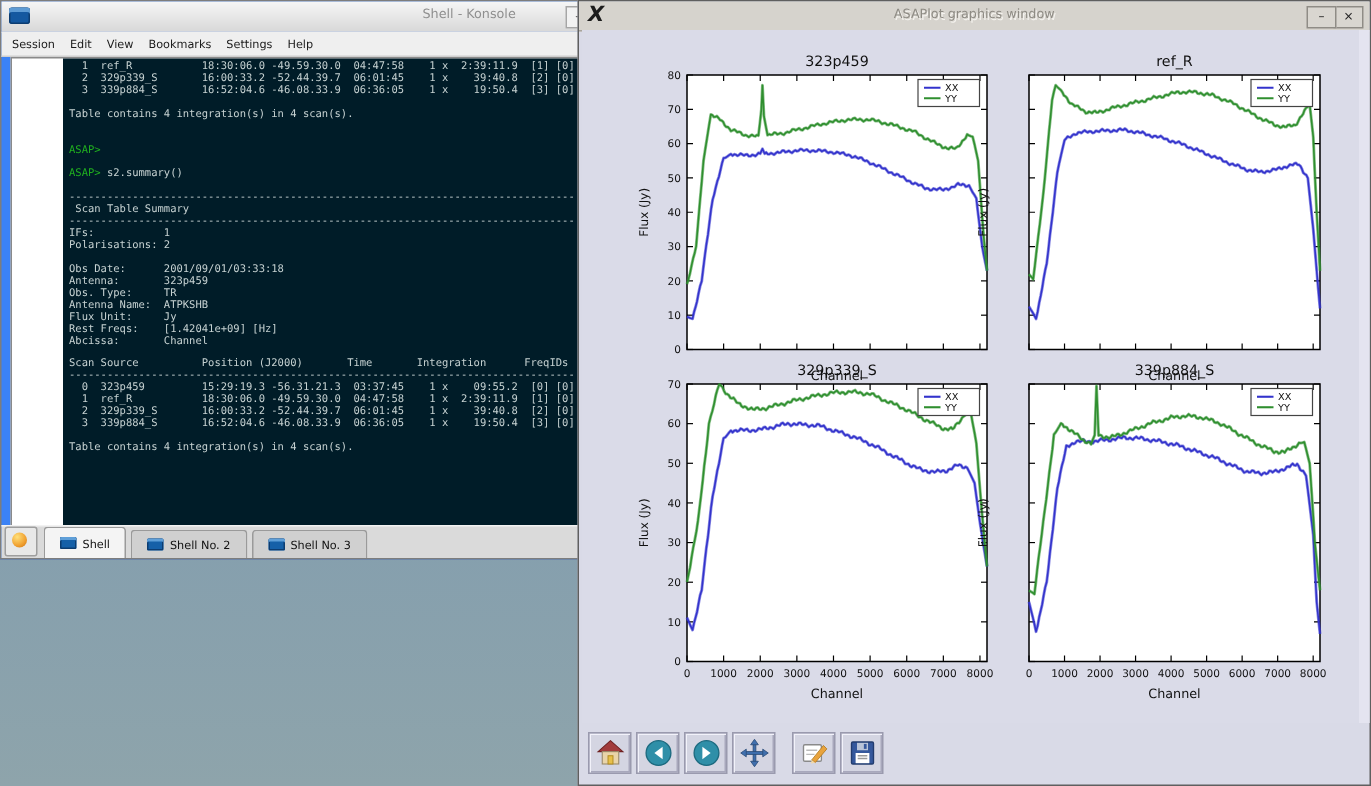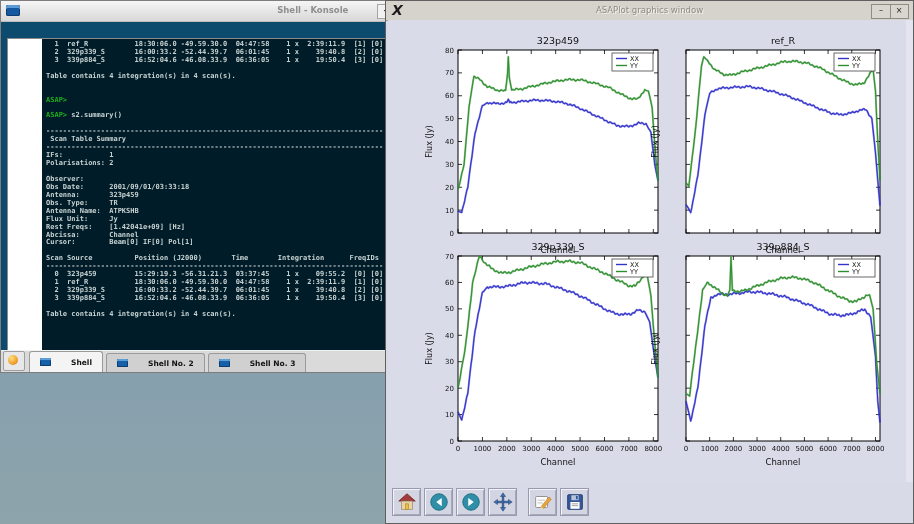--- a/index.html
+++ b/index.html
@@ -2,22 +2,22 @@
 <html><head>
 <meta charset="utf-8">
 <style>
   html,body{margin:0;padding:0;}
   body{width:914px;height:524px;overflow:hidden;position:relative;
        font-family:"DejaVu Sans",sans-serif;
        background:linear-gradient(#7295b4,#8ea4ab);}
   .win{position:absolute;box-sizing:border-box;}
 
   
-  #konsole{left:0;top:0;width:435px;height:373px;background:#0c4a6e;
-           border:1px solid #7d7d7d;font-weight:bold;}
+  #konsole{left:0;top:0;width:435px;height:373px;background:#3b82f6;
+           border:1px solid #7d7d7d;}
   .k-titlebar{position:absolute;left:0;top:0;right:0;height:20px;
       background:linear-gradient(#f6f6f6,#d8d8d8);border-bottom:1px solid #bdbdbd;}
   .k-icon{position:absolute;left:5px;top:4px;width:14px;height:11px;background:#1458a0;
       border-radius:2px;box-shadow:inset 0 3px 0 #5e9bd4, inset 0 0 0 1px #0c3c70;}
   .k-title{position:absolute;left:72%;top:4px;transform:translateX(-50%);
       font-size:8.5px;color:#8f8f8f;white-space:nowrap;}
   .winbtn{position:absolute;top:3px;width:15px;height:13px;background:#f2f2f2;
       border:1px solid #a6a6a6;font-size:8px;line-height:12px;text-align:center;color:#333;}
   .menubar{position:absolute;left:0;top:20px;right:0;height:16px;background:#efefef;
       border-bottom:1px solid #cfcfcf;display:flex;align-items:center;padding-left:7px;}
@@ -40,21 +40,21 @@
       border:1px solid #a9a9a9;box-sizing:border-box;
       background-image:radial-gradient(#9f9f9f 26%,transparent 30%);
       background-size:3px 3px;background-position:center;background-clip:content-box;
       padding:3px 3px;}
   .tabbar{position:absolute;left:0;bottom:0;right:0;height:21px;background:#dadada;
       border-top:1px solid #f2f2f2;display:flex;align-items:flex-end;padding-left:2px;}
   .newbtn{width:20px;height:18px;margin:0 4px 1px 0;background:#e8e8e8;border:1px solid #9e9e9e;
       border-radius:2px;position:relative;}
   .newbtn .ball{position:absolute;left:4px;top:3px;width:10px;height:10px;border-radius:50%;
       background:radial-gradient(circle at 35% 30%,#ffe07a,#f0a030 60%,#c96f10);}
-  .tab{display:inline-flex;align-items:center;gap:20px;height:18px;padding:0 10px;
+  .tab{display:inline-flex;align-items:center;gap:4px;height:18px;padding:0 10px;
       background:#d0d0d0;border:1px solid #9a9a9a;border-bottom:none;
       border-radius:3px 3px 0 0;margin-right:3px;font-size:7.5px;color:#111;}
   .tab.active{background:#f4f4f4;height:20px;}
   .tabicon{width:11px;height:8px;background:#1560a8;border-radius:1px;
       box-shadow:inset 0 2px 0 #5f9fd8, inset 0 0 0 1px #0c3c70;}
 
   
   #plotwin{left:385px;top:0;width:529px;height:524px;background:#d9dae7;
       border:1px solid #5f5f5f;}
   .p-titlebar{position:absolute;left:0;top:0;right:0;height:19px;background:#d6d3cd;
@@ -81,49 +81,55 @@
 <div class="win" id="konsole">
   <div class="k-titlebar">
     <div class="k-icon"></div>
     <div class="k-title">Shell - Konsole</div>
     <div id="k-winbtns">
         <div class="winbtn" style="right: 4px;">×</div>
         <div class="winbtn" style="right: 22px;">□</div>
         <div class="winbtn" style="right: 40px;">–</div>
       </div>
   </div>
+  <div class="menubar" id="k-menubar">
+      <span class="menuitem">Session</span>
+      <span class="menuitem">Edit</span>
+      <span class="menuitem">View</span>
+      <span class="menuitem">Bookmarks</span>
+      <span class="menuitem">Settings</span>
+      <span class="menuitem">Help</span>
+    </div>
   <div class="term-wrap">
     <div class="term-screen">
       <div id="term-lines">
           <div class="tline">  1  ref_R           18:30:06.0 -49.59.30.0  04:47:58    1 x  2:39:11.9  [1] [0]</div>
           <div class="tline">  2  329p339_S       16:00:33.2 -52.44.39.7  06:01:45    1 x    39:40.8  [2] [0]</div>
           <div class="tline">  3  339p884_S       16:52:04.6 -46.08.33.9  06:36:05    1 x    19:50.4  [3] [0]</div>
           <div class="tline">&nbsp;</div>
           <div class="tline">Table contains 4 integration(s) in 4 scan(s).</div>
           <div class="tline">&nbsp;</div>
           <div class="tline">&nbsp;</div>
           <div class="tline"><span class="prompt" style="color: rgb(31, 175, 31);">ASAP&gt;</span><span></span></div>
           <div class="tline">&nbsp;</div>
           <div class="tline"><span class="prompt" style="color: rgb(31, 175, 31);">ASAP&gt;</span><span> s2.summary()</span></div>
           <div class="tline">&nbsp;</div>
           <div class="tline">--------------------------------------------------------------------------------</div>
           <div class="tline"> Scan Table Summary</div>
           <div class="tline">--------------------------------------------------------------------------------</div>
           <div class="tline">IFs:           1</div>
           <div class="tline">Polarisations: 2</div>
           <div class="tline">&nbsp;</div>
-          <div class="tline">Observer:</div>
           <div class="tline">Obs Date:      2001/09/01/03:33:18</div>
           <div class="tline">Antenna:       323p459</div>
           <div class="tline">Obs. Type:     TR</div>
           <div class="tline">Antenna Name:  ATPKSHB</div>
           <div class="tline">Flux Unit:     Jy</div>
           <div class="tline">Rest Freqs:    [1.42041e+09] [Hz]</div>
           <div class="tline">Abcissa:       Channel</div>
-          <div class="tline">Cursor:        Beam[0] IF[0] Pol[1]</div>
           <div class="tline">&nbsp;</div>
           <div class="tline">Scan Source          Position (J2000)       Time       Integration      FreqIDs</div>
           <div class="tline">--------------------------------------------------------------------------------</div>
           <div class="tline">  0  323p459         15:29:19.3 -56.31.21.3  03:37:45    1 x    09:55.2  [0] [0]</div>
           <div class="tline">  1  ref_R           18:30:06.0 -49.59.30.0  04:47:58    1 x  2:39:11.9  [1] [0]</div>
           <div class="tline">  2  329p339_S       16:00:33.2 -52.44.39.7  06:01:45    1 x    39:40.8  [2] [0]</div>
           <div class="tline">  3  339p884_S       16:52:04.6 -46.08.33.9  06:36:05    1 x    19:50.4  [3] [0]</div>
           <div class="tline">&nbsp;</div>
           <div class="tline">Table contains 4 integration(s) in 4 scan(s).</div>
           <div class="tline">&nbsp;</div>

